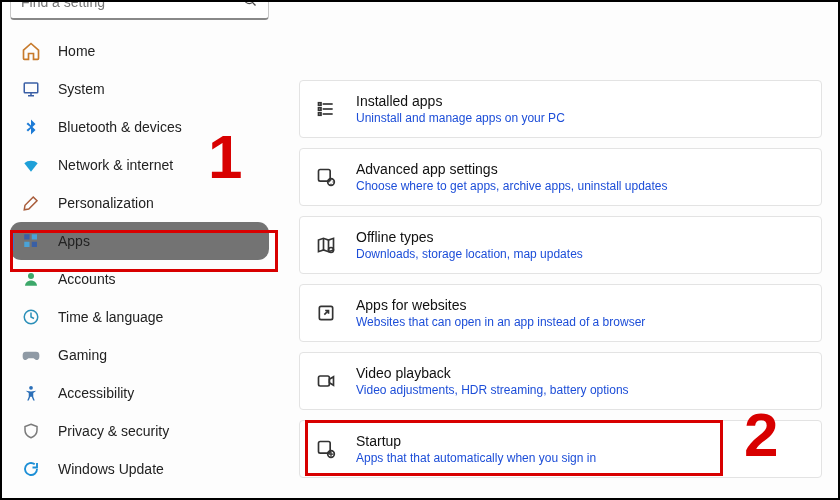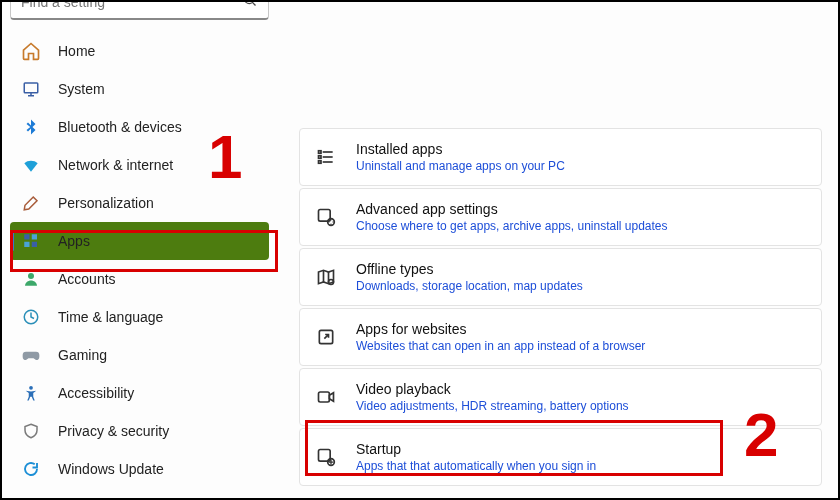--- a/index.html
+++ b/index.html
@@ -44,21 +44,22 @@
     color: #222;
     cursor: pointer;
     position: relative;
   }
   .nav-item .nicon {
     width: 22px; height: 22px;
     margin-right: 16px;
     display: inline-flex; align-items: center; justify-content: center;
   }
   .nav-item.selected {
-    background: #4d7c0f;
+    background: #737373;
+    border-radius: 11px;
   }
   .nav-item.selected::before {
     content: "";
     position: absolute;
     left: 1px; top: 9px; bottom: 9px;
     width: 3px;
     background: #3a77c8;
     border-radius: 2px;
   }
 
@@ -67,21 +68,21 @@
     flex: 1;
     padding: 12px 16px 10px 22px;
     overflow: hidden;
   }
   .card {
     display: flex; align-items: center;
     border: 1px solid #e3e3e3;
     border-radius: 4px;
     background: #fff;
     padding: 10px 14px;
-    margin-bottom: 2px;
+    margin-bottom: 10px;
     min-height: 58px;
     cursor: pointer;
     position: relative;
   }
   .card .cicon {
     width: 24px; height: 24px;
     margin-right: 18px;
     display: inline-flex; align-items: center; justify-content: center;
     color: #333;
   }

